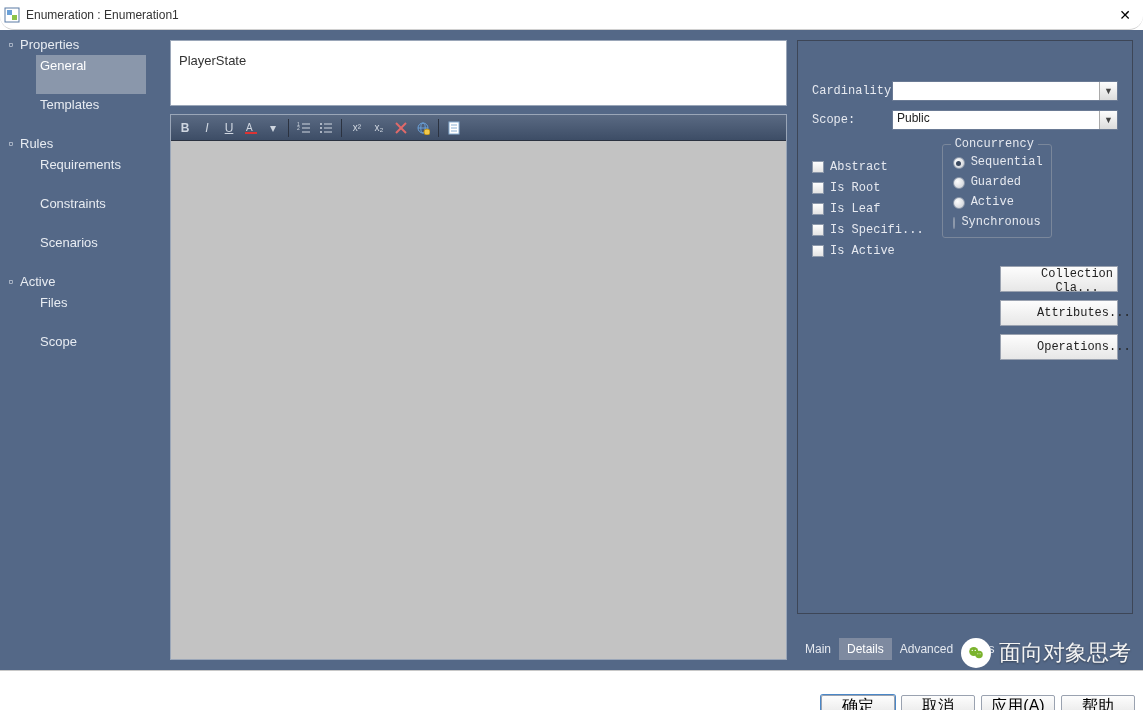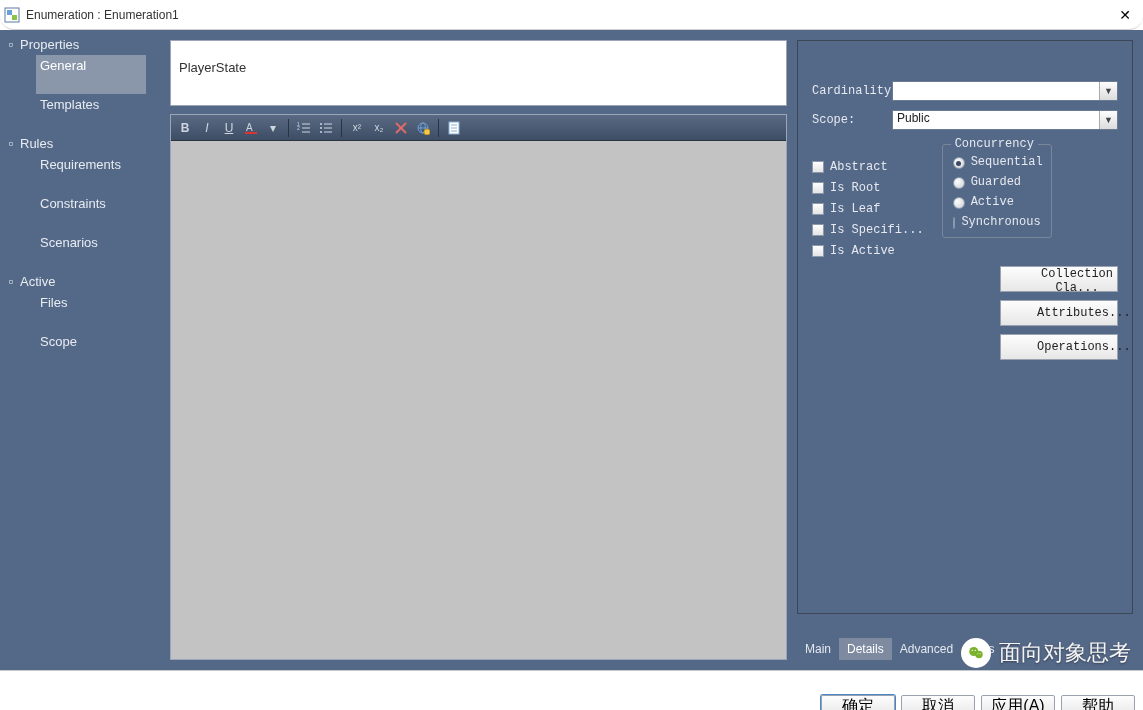--- a/index.html
+++ b/index.html
@@ -15,21 +15,21 @@
 
 .sidebar { width: 160px; background: #546887; color: #e8ecf2; padding: 4px 0; }
 .side-group { padding: 3px 6px; display: flex; align-items: center; gap: 4px; font-size: 13px; }
 .side-group .sym { width: 10px; text-align: center; color: #e8ecf2; }
 .side-item { padding: 3px 6px 21px 40px; font-size: 13px; cursor: pointer; }
 .side-item.selected { background: #8a97ab; color: #fff; margin: 0 14px 0 36px; padding-left: 4px; }
 .side-item.selected .lbl { display: inline-block; }
 
 .workarea { flex: 1; padding: 10px; display: flex; gap: 10px; }
 .leftcol { flex: 1; display: flex; flex-direction: column; gap: 8px; }
-.name-input { background: #fff; border: 1px solid #9aa6b8; height: 66px; padding: 19px 8px; font-size: 13px; color: #333; }
+.name-input { background: #fff; border: 1px solid #9aa6b8; height: 66px; padding: 12px 8px; font-size: 13px; color: #333; }
 
 .editor-wrap { flex: 1; border: 1px solid #9aa6b8; display: flex; flex-direction: column; background: #2b3b52; }
 .toolbar { height: 26px; background: linear-gradient(#5a6a83,#3d4d66); display: flex; align-items: center; padding: 0 4px; gap: 2px; border-bottom: 1px solid #2b3240; }
 .tbtn { width: 20px; height: 20px; display: flex; align-items: center; justify-content: center; color: #cfd6e0; cursor: pointer; border-radius: 2px; font-size: 12px; }
 .tsep { width: 1px; height: 18px; background: #2b3240; margin: 0 3px; }
 .editor-canvas { flex: 1; background: #c3c3c3; }
 
 .rightcol { width: 336px; display: flex; flex-direction: column; gap: 4px; }
 .detail-panel { flex: 1; border: 1px solid #3d4657; background: #546887; padding: 40px 14px 12px 14px; color: #e6e9f0; position: relative; }
 

